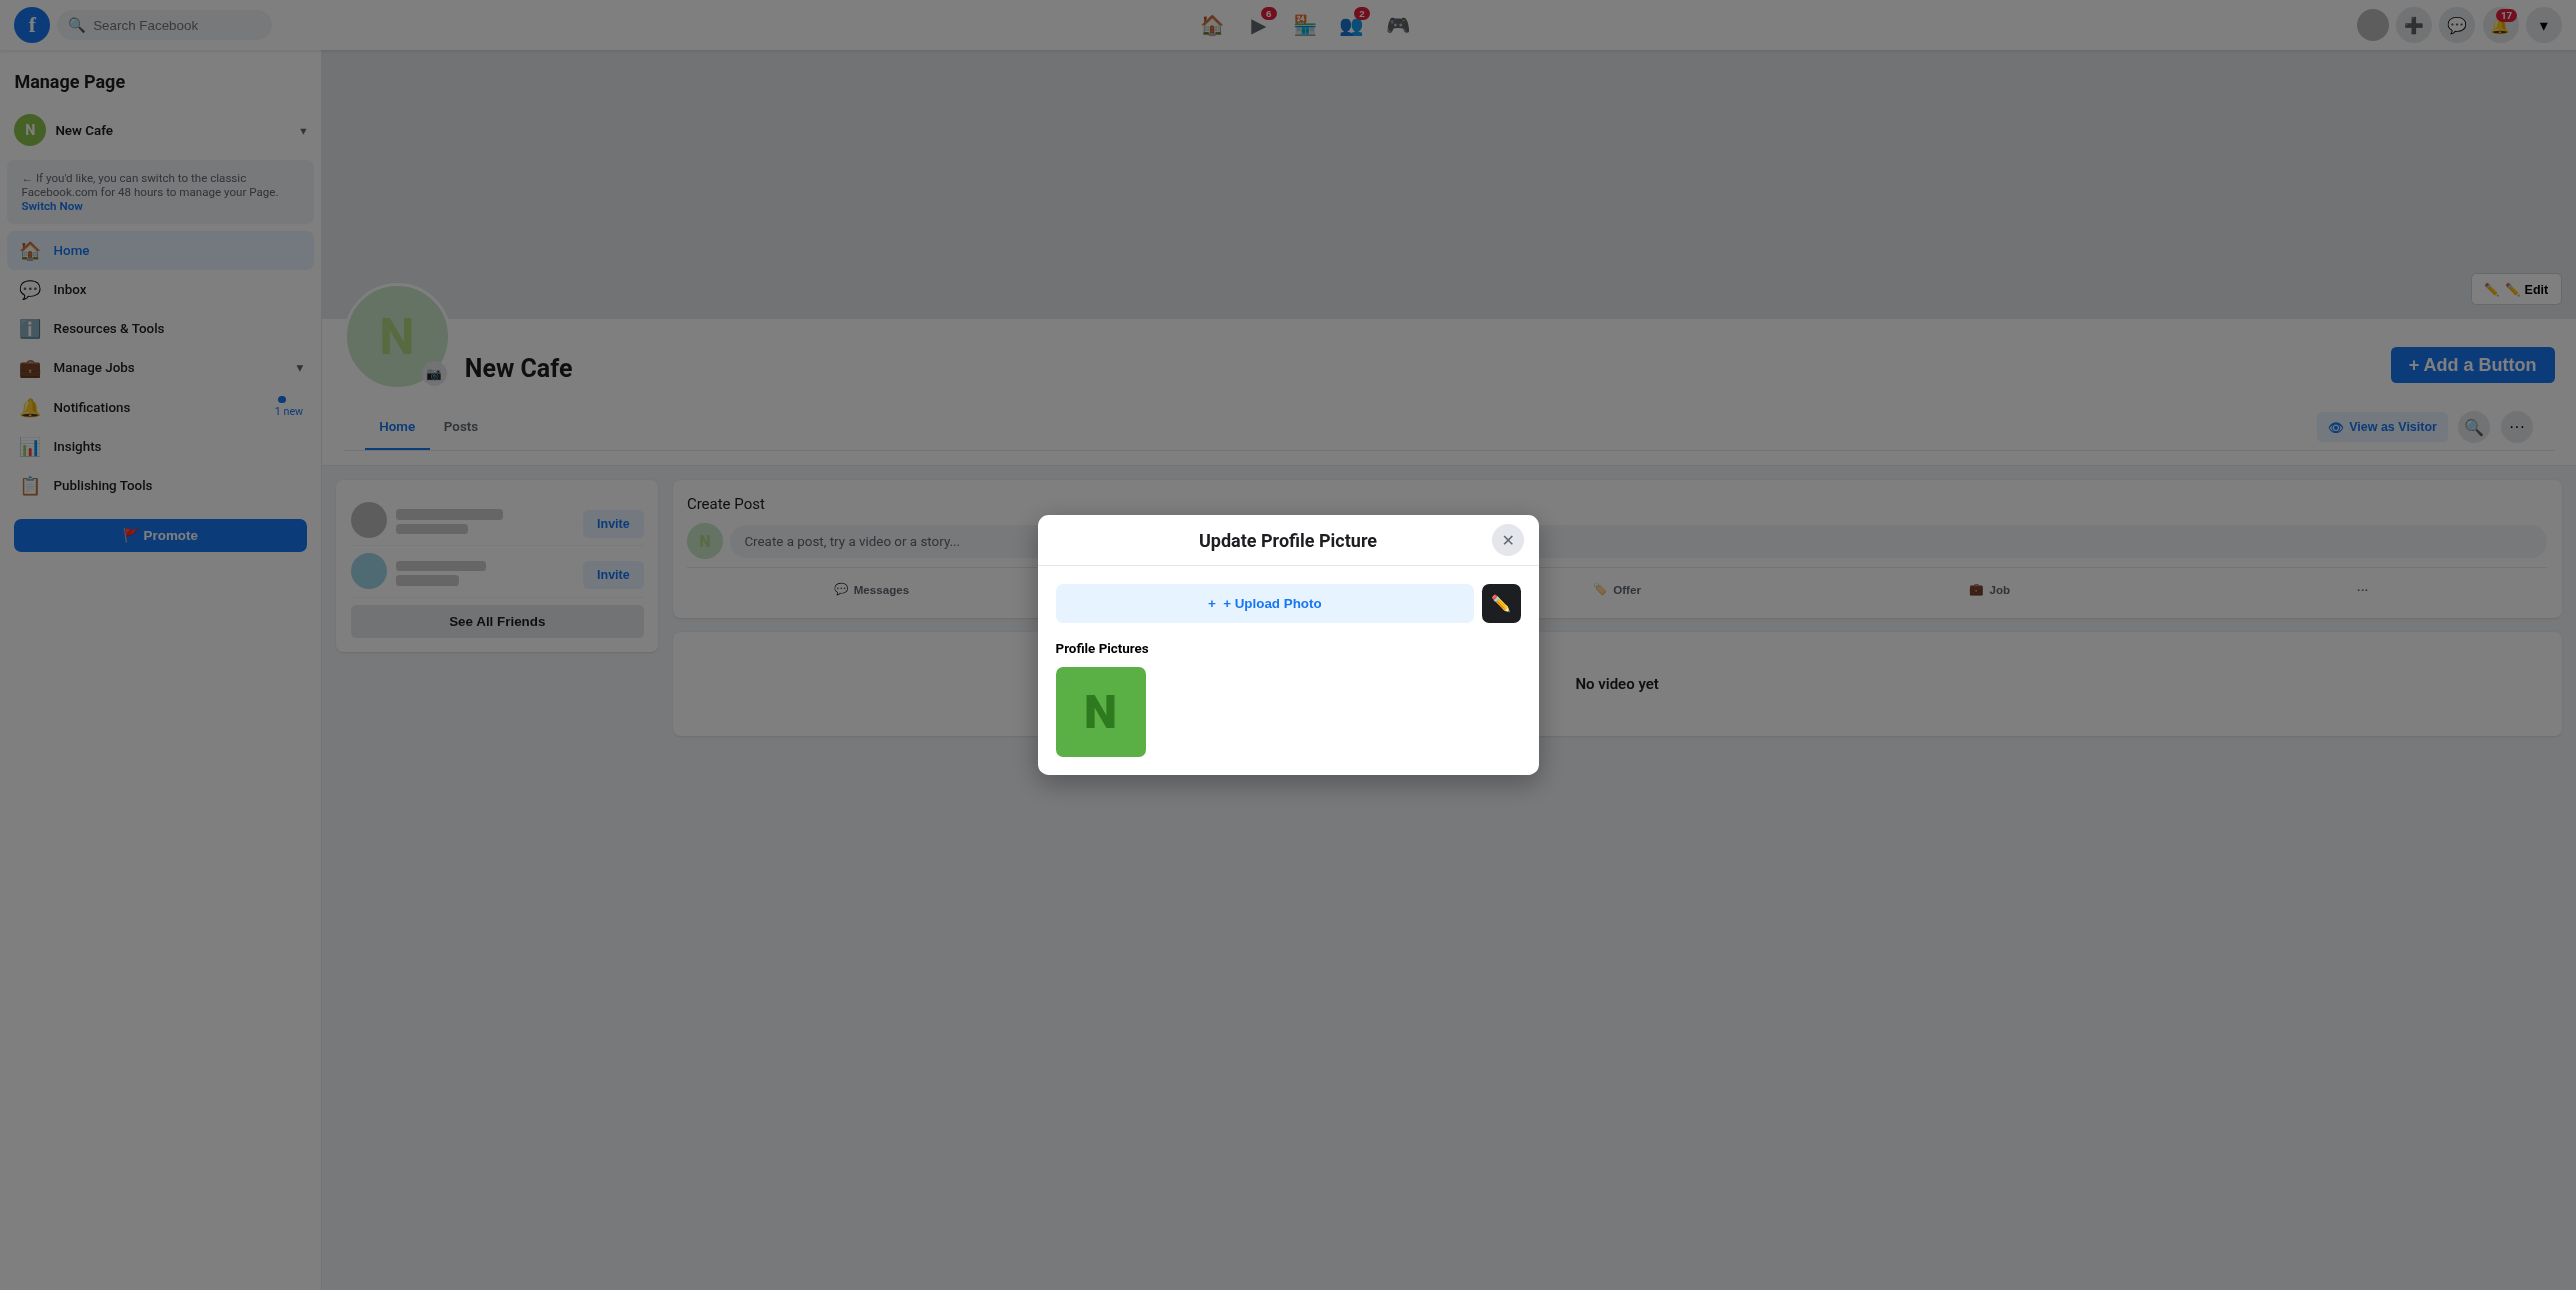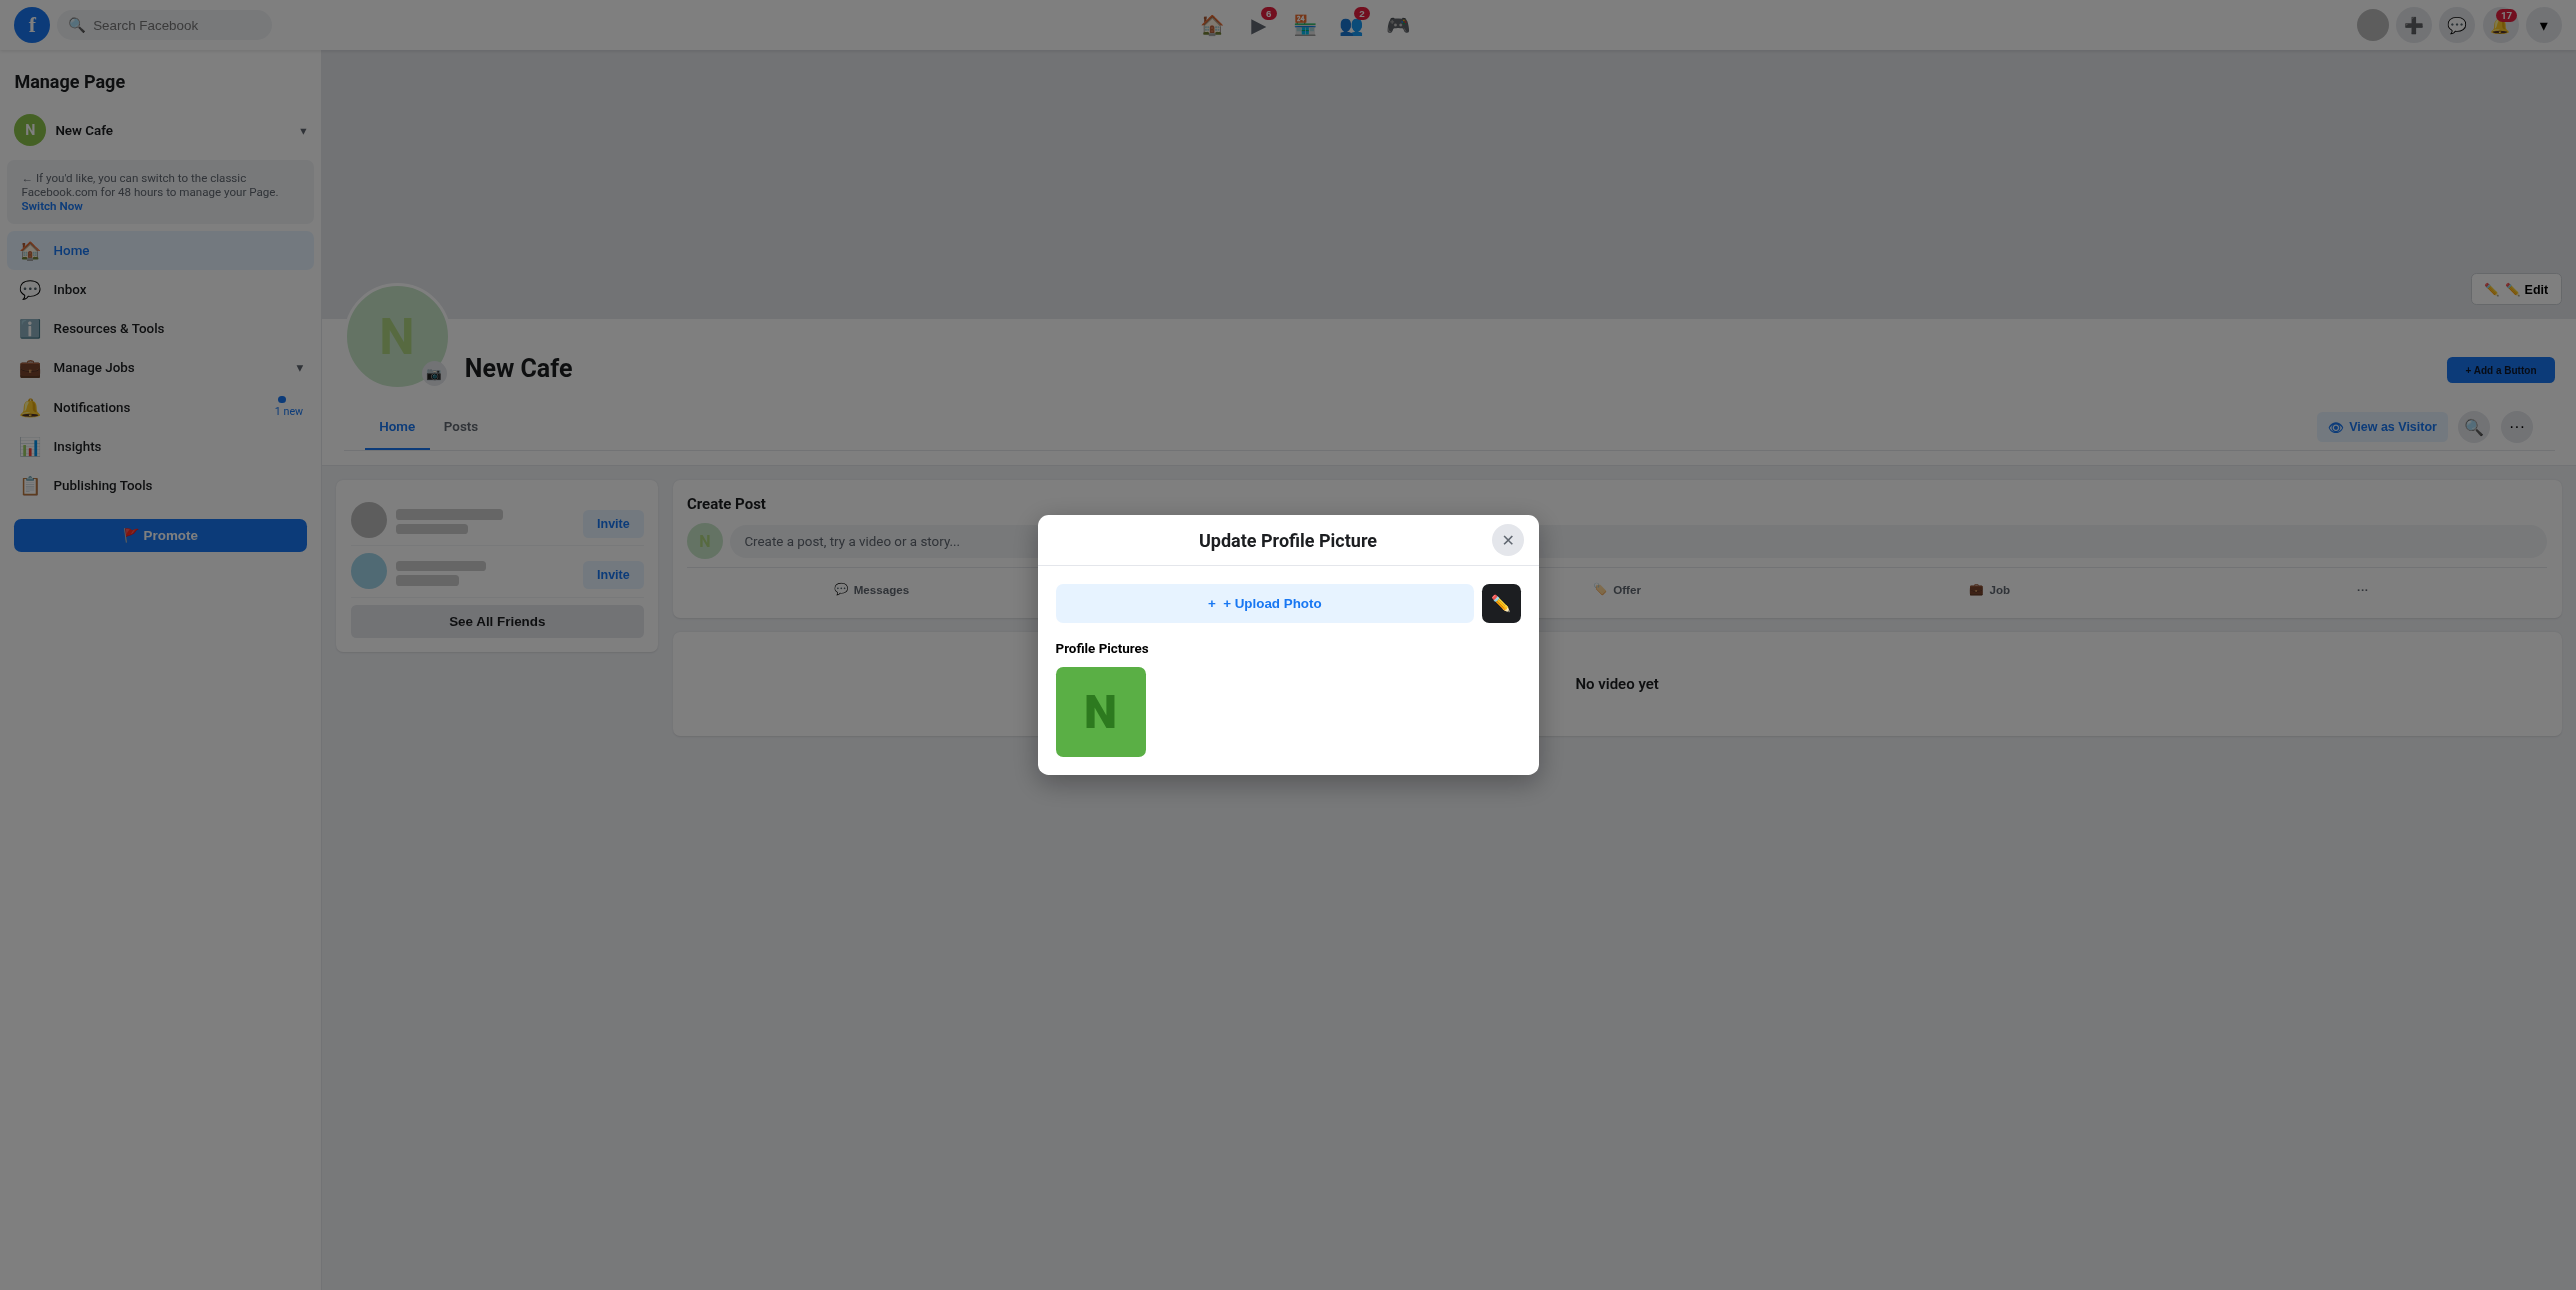--- a/index.html
+++ b/index.html
@@ -120,22 +120,22 @@
       position: absolute; bottom: 3.6px; right: 3.6px;
       width: 25px; height: 25px; background: #e4e6eb; border-radius: 50%;
       display: flex; align-items: center; justify-content: center; font-size: 12.5px; cursor: pointer;
     }
     .profile-info { flex: 1; padding-bottom: 7.2px; }
     .profile-name { font-size: 25px; font-weight: 700; color: #1c1e21; }
     .profile-sub { font-size: 12.5px; color: #606770; margin-top: 3.6px; }
     .profile-sub a { color: #1877f2; text-decoration: none; font-weight: 600; }
     .profile-actions { display: flex; gap: 7.2px; align-items: center; padding-bottom: 7.2px; }
     .add-btn {
-      background: #1877f2; color: #0f172a; border: none; border-radius: 5.4px;
-      padding: 7.2px 18px; font-size: 10px; font-weight: 600; cursor: pointer;
+      background: #1877f2; color: #ffffff; border: none; border-radius: 5.4px;
+      padding: 7.2px 18px; font-size: 18px; font-weight: 600; cursor: pointer;
       display: flex; align-items: center; gap: 5.4px;
     }
 
     
     .page-tabs {
       background: #fff; display: flex; align-items: center;
       padding: 0 21.5px; border-bottom: 0.9px solid #e4e6eb;
       justify-content: space-between;
     }
     .tabs-left { display: flex; }
@@ -158,21 +158,21 @@
 
     
     .content-grid { display: flex; gap: 14.3px; padding: 14.3px; }
     .left-col { width: 322px; flex-shrink: 0; }
     .right-col { flex: 1; }
 
     .post-box {
       background: #fff; border-radius: 7.2px; padding: 14.3px;
       box-shadow: 0 0.9px 1.8px rgba(0,0,0,0.1); margin-bottom: 14.3px;
     }
-    .post-box-title { font-size: 15px; font-weight: 700; color: #1c1e21; margin-bottom: 10.7px; }
+    .post-box-title { font-size: 15px; font-weight: 400; color: #1c1e21; margin-bottom: 10.7px; }
     .post-actions { display: flex; gap: 7.2px; align-items: center; }
     .post-avatar { width: 36px; height: 36px; border-radius: 50%; background: #c8e6c9; display: flex; align-items: center; justify-content: center; font-size: 16px; color: #aed581; font-weight: 700; flex-shrink: 0; }
     .post-input-mock {
       flex: 1; background: #f0f2f5; border-radius: 18px; padding: 9px 14.3px;
       font-size: 13.4px; color: #606770; cursor: text;
     }
     .post-bottom { display: flex; gap: 3.6px; margin-top: 7.2px; padding-top: 7.2px; border-top: 0.9px solid #e4e6eb; }
     .post-action-btn {
       flex: 1; display: flex; align-items: center; justify-content: center; gap: 5.4px;
       padding: 7.2px; border-radius: 5.4px; font-size: 11.6px; font-weight: 600; color: #606770;

